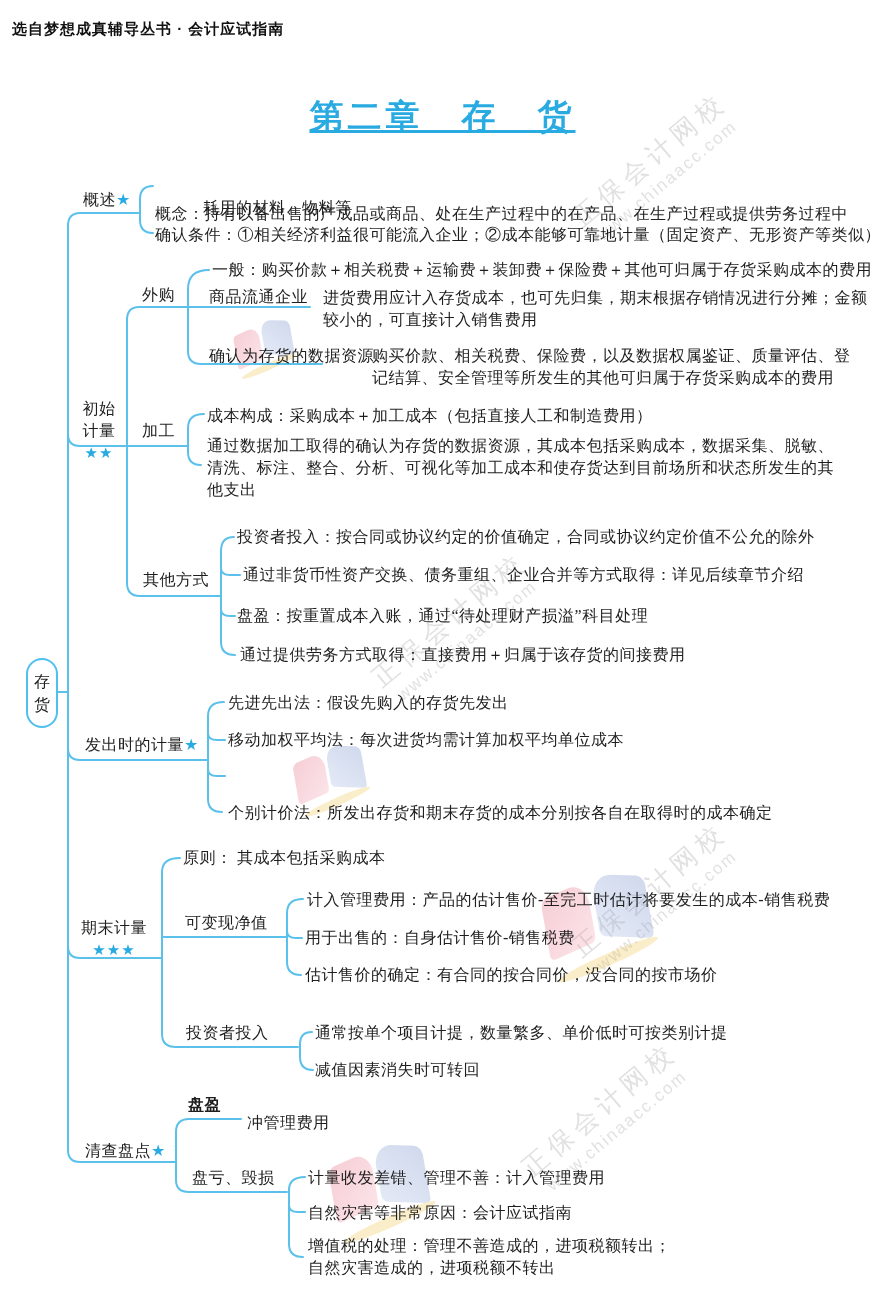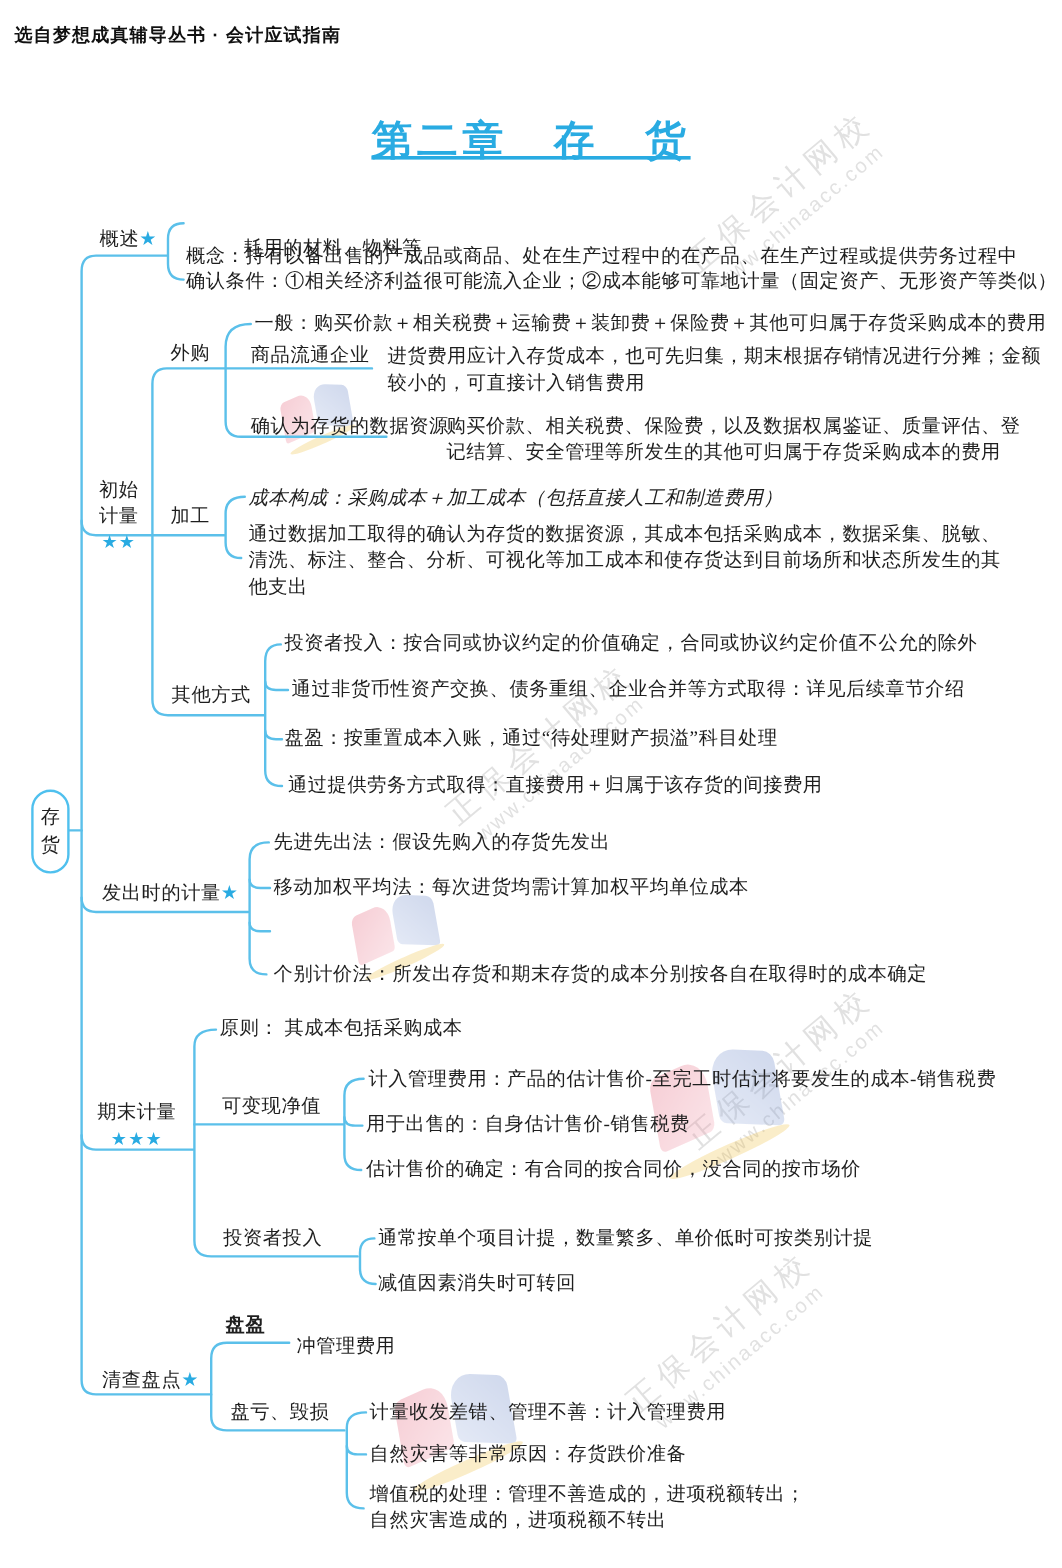--- a/index.html
+++ b/index.html
@@ -147,21 +147,21 @@
   <div class="t" style="left:142px; top:284px;">外购</div>
   <div class="t" style="left:212px; top:259px;">一般：购买价款＋相关税费＋运输费＋装卸费＋保险费＋其他可归属于存货采购成本的费用</div>
   <div class="t" style="left:209px; top:286px;">商品流通企业</div>
   <div class="t" style="left:323px; top:287px;">进货费用应计入存货成本，也可先归集，期末根据存销情况进行分摊；金额</div>
   <div class="t" style="left:323px; top:309px;">较小的，可直接计入销售费用</div>
   <div class="t" style="left:209px; top:345px;">确认为存货的数据资源</div>
   <div class="t" style="left:372px; top:345px;">购买价款、相关税费、保险费，以及数据权属鉴证、质量评估、登</div>
   <div class="t" style="left:372px; top:367px;">记结算、安全管理等所发生的其他可归属于存货采购成本的费用</div>
 
   <div class="t" style="left:142px; top:420px;">加工</div>
-  <div class="t" style="left:207px; top:405px;font-style:italic;">成本构成：采购成本＋加工成本（包括直接人工和制造费用）</div>
+  <div class="t" style="left:207px; top:405px;">成本构成：采购成本＋加工成本（包括直接人工和制造费用）</div>
   <div class="t" style="left:207px; top:435px;">通过数据加工取得的确认为存货的数据资源，其成本包括采购成本，数据采集、脱敏、</div>
   <div class="t" style="left:207px; top:457px;">清洗、标注、整合、分析、可视化等加工成本和使存货达到目前场所和状态所发生的其</div>
   <div class="t" style="left:207px; top:479px;">他支出</div>
 
   <div class="t" style="left:143px; top:569px;">其他方式</div>
   <div class="t" style="left:237px; top:526px;">投资者投入：按合同或协议约定的价值确定，合同或协议约定价值不公允的除外</div>
   <div class="t" style="left:243px; top:564px;">通过非货币性资产交换、债务重组、企业合并等方式取得：详见后续章节介绍</div>
   <div class="t" style="left:237px; top:605px;">盘盈：按重置成本入账，通过“待处理财产损溢”科目处理</div>
   <div class="t" style="left:240px; top:644px;">通过提供劳务方式取得：直接费用＋归属于该存货的间接费用</div>
 
@@ -181,17 +181,17 @@
   <div class="t" style="left:305px; top:964px;">估计售价的确定：有合同的按合同价，没合同的按市场价</div>
   <div class="t" style="left:186px; top:1022px;">投资者投入</div>
   <div class="t" style="left:315px; top:1022px;">通常按单个项目计提，数量繁多、单价低时可按类别计提</div>
   <div class="t" style="left:315px; top:1059px;">减值因素消失时可转回</div>
 
   <div class="t" style="left:85px; top:1140px;"><span>清查盘点</span><span class="star">★</span></div>
   <div class="t" style="left:188px; top:1094px;font-weight:bold;">盘盈</div>
   <div class="t" style="left:247px; top:1112px;">冲管理费用</div>
   <div class="t" style="left:192px; top:1167px;">盘亏、毁损</div>
   <div class="t" style="left:308px; top:1167px;">计量收发差错、管理不善：计入管理费用</div>
-  <div class="t" style="left:308px; top:1202px;">自然灾害等非常原因：存货跌价准备</div>
+  <div class="t" style="left:308px; top:1202px;">自然灾害等非常原因：会计应试指南</div>
   <div class="t" style="left:308px; top:1235px;">增值税的处理：管理不善造成的，进项税额转出；</div>
   <div class="t" style="left:308px; top:1257px;">自然灾害造成的，进项税额不转出</div>
 
 </div>
 
 </body></html>

